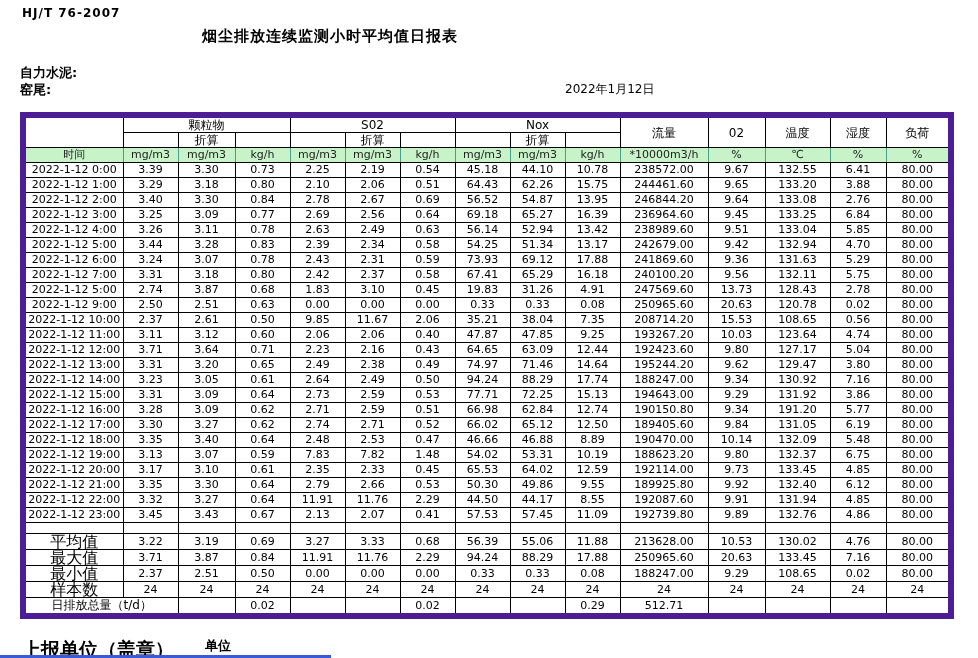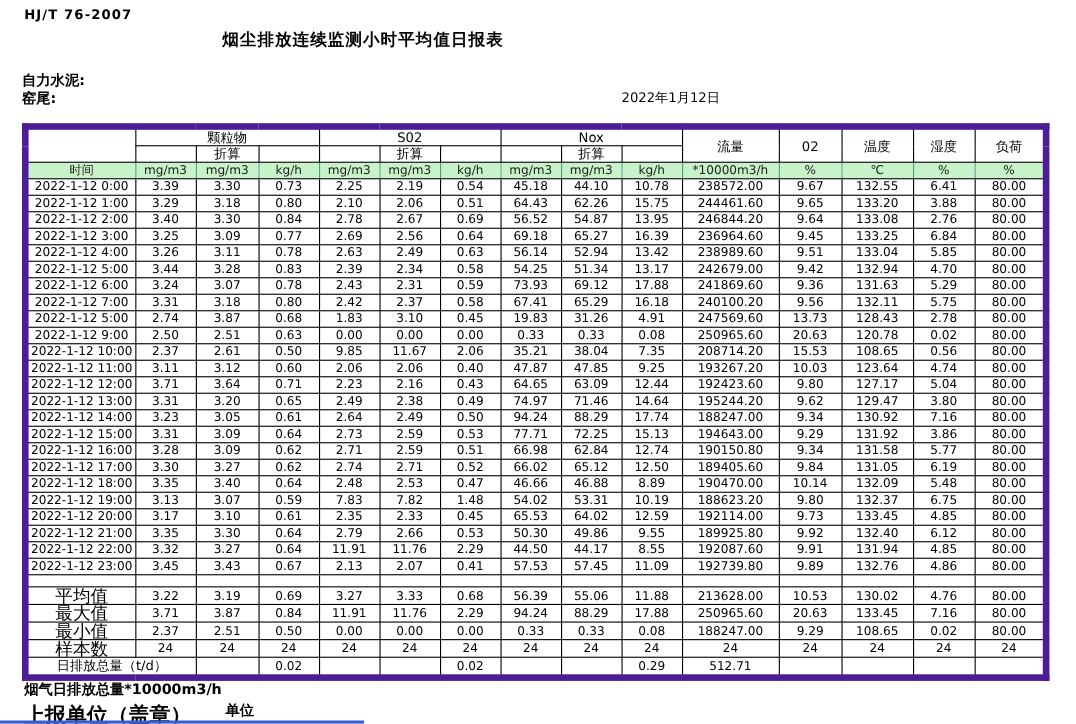--- a/index.html
+++ b/index.html
@@ -395,21 +395,21 @@
           <td>3.09</td>
           <td>0.62</td>
           <td>2.71</td>
           <td>2.59</td>
           <td>0.51</td>
           <td>66.98</td>
           <td>62.84</td>
           <td>12.74</td>
           <td>190150.80</td>
           <td>9.34</td>
-          <td>131.58</td>
+          <td>191.20</td>
           <td>5.77</td>
           <td>80.00</td>
         </tr>
         <tr>
           <td>2022-1-12 17:00</td>
           <td>3.30</td>
           <td>3.27</td>
           <td>0.62</td>
           <td>2.74</td>
           <td>2.71</td>
@@ -624,18 +624,17 @@
           <td>0.29</td>
           <td>512.71</td>
           <td></td>
           <td></td>
           <td></td>
           <td></td>
         </tr>
       </tbody>
   </table>
 
-  <div class="flue-total">烟气日排放总量*10000m3/h</div>
   <div class="report-unit">上报单位（盖章）</div>
   <div class="unit-label">单位</div>
   <div class="bottom-line"></div>
 
 </div>
 
 </body></html>

